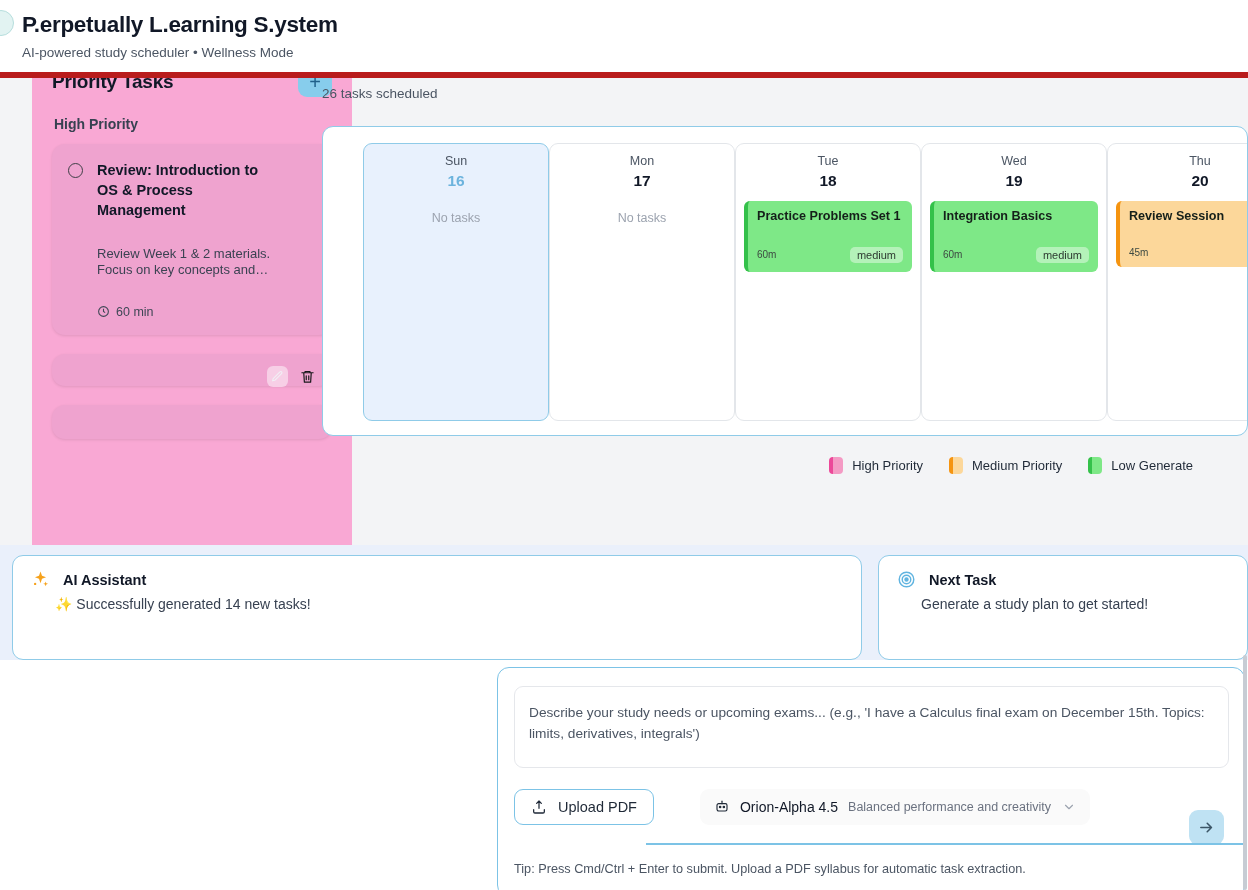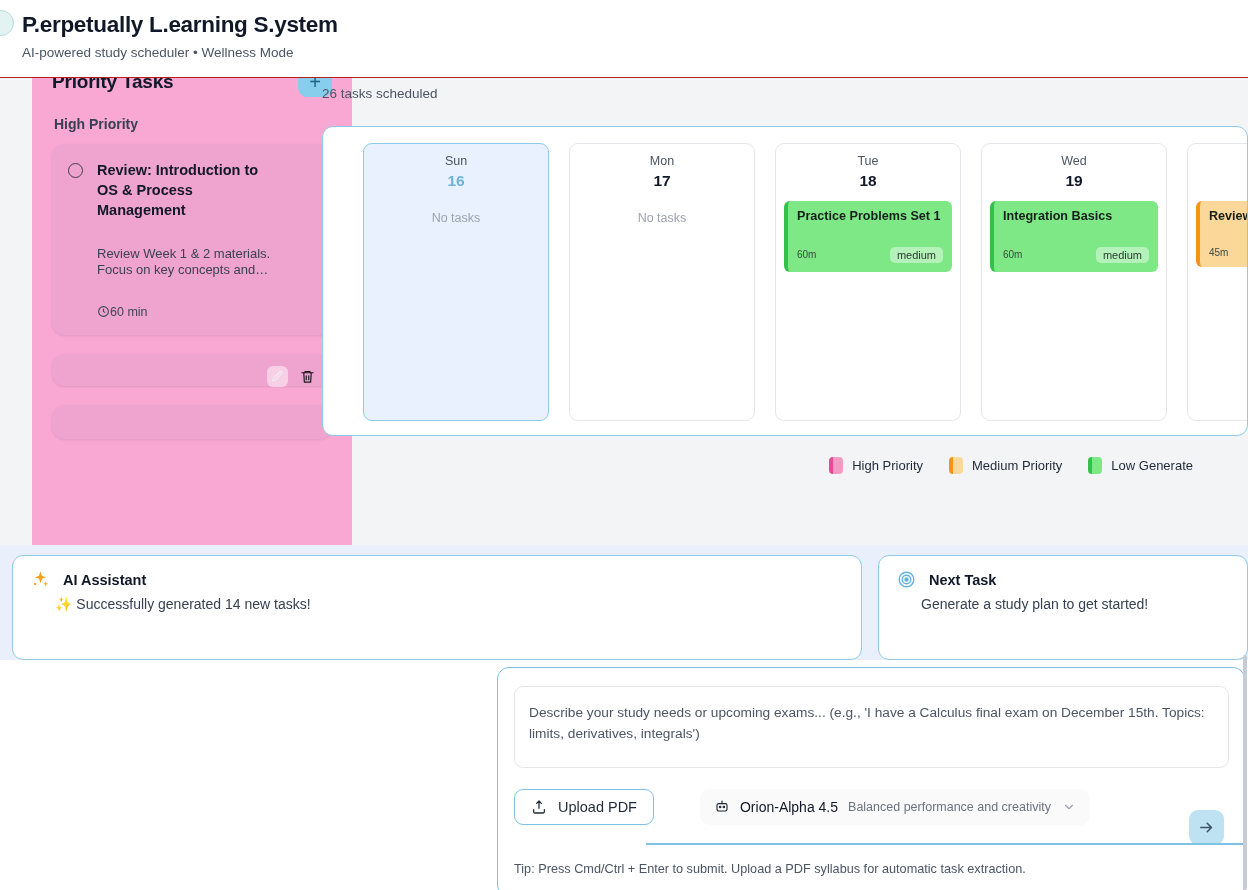--- a/index.html
+++ b/index.html
@@ -58,21 +58,21 @@
   .task-body { flex: 1 1 auto; min-width: 0; }
   .task-title {
     font-size: 14.5px; font-weight: 700; color: #111827;
     line-height: 1.38; max-width: 185px;
   }
   .task-desc {
     font-size: 13px; color: #3b4252; line-height: 1.25;
     margin-top: 26px; max-width: 195px;
   }
   .task-meta {
-    display: flex; align-items: center; 
+    display: flex; align-items: center; gap: 6px;
     font-size: 12.5px; color: #3f4756; margin-top: 26px;
   }
   .card-actions {
     position: absolute; top: 12px; right: 14px;
     display: flex; align-items: center; gap: 9px;
   }
   .icon-btn {
     width: 21px; height: 21px; border: none; background: transparent;
     cursor: pointer; display: flex; align-items: center; justify-content: center;
     padding: 0; border-radius: 6px;
@@ -86,21 +86,21 @@
     padding: 0 0 0 0;
   }
   .cal-title { font-size: 20px; font-weight: 700; color: #111827; letter-spacing: -0.3px; }
   .cal-sub { font-size: 13.5px; color: #4b5563; margin-top: 7px; }
   .cal-grid-wrap {
     margin-top: 25px; margin-right: 0;
     border: 1px solid #8fcbe8; border-radius: 11px;
     background: #ffffff; padding: 16px 0 16px 16px;
     height: 310px; overflow: hidden;
   }
-  .cal-grid { display: flex; gap: 20px; height: 278px; padding-left: 24px; }
+  .cal-grid { display: flex; gap: 0; height: 278px; padding-left: 24px; }
   .day-col {
     flex: 0 0 186px; border: 1px solid #e3e6ea; border-radius: 9px;
     background: #ffffff; padding: 10px 8px; position: relative;
   }
   .day-col.today { background: #e8f1fd; border: 1.6px solid #8fcbe8; }
   .day-name { text-align: center; font-size: 12.5px; color: #4b5563; }
   .day-num { text-align: center; font-size: 15.5px; font-weight: 700; color: #111827; margin-top: 4px; }
   .day-col.today .day-num { color: #6bb3dd; }
   .no-tasks { text-align: center; font-size: 12.5px; color: #9ca3af; margin-top: 21px; }
   .ev {
@@ -194,21 +194,21 @@
     height: 1.5px; background: #7cc3e6;
   }
   .tip {
     position: absolute; left: 16px; top: 194px;
     font-size: 12.7px; color: #4b5563;
   }
 
   
   .header {
     position: absolute; left: 0; top: 0; width: 1248px; height: 78px;
-    background: #ffffff; border-bottom: 1px solid #b91c1c;
+    background: #ffffff; border-bottom: 6px solid #b91c1c;
     padding: 12px 0 0 22px; z-index: 50;
   }
   .brand-logo {
     position: absolute; left: -12px; top: 10px;
     width: 26px; height: 26px; border-radius: 50%;
     background: #e2f3f2; border: 1px solid #b6dedd;
   }
   .app-title { font-size: 22.5px; font-weight: 700; color: #111827; letter-spacing: -0.3px; }
   .app-sub { font-size: 13.5px; color: #4b5563; margin-top: 7px; }
 

